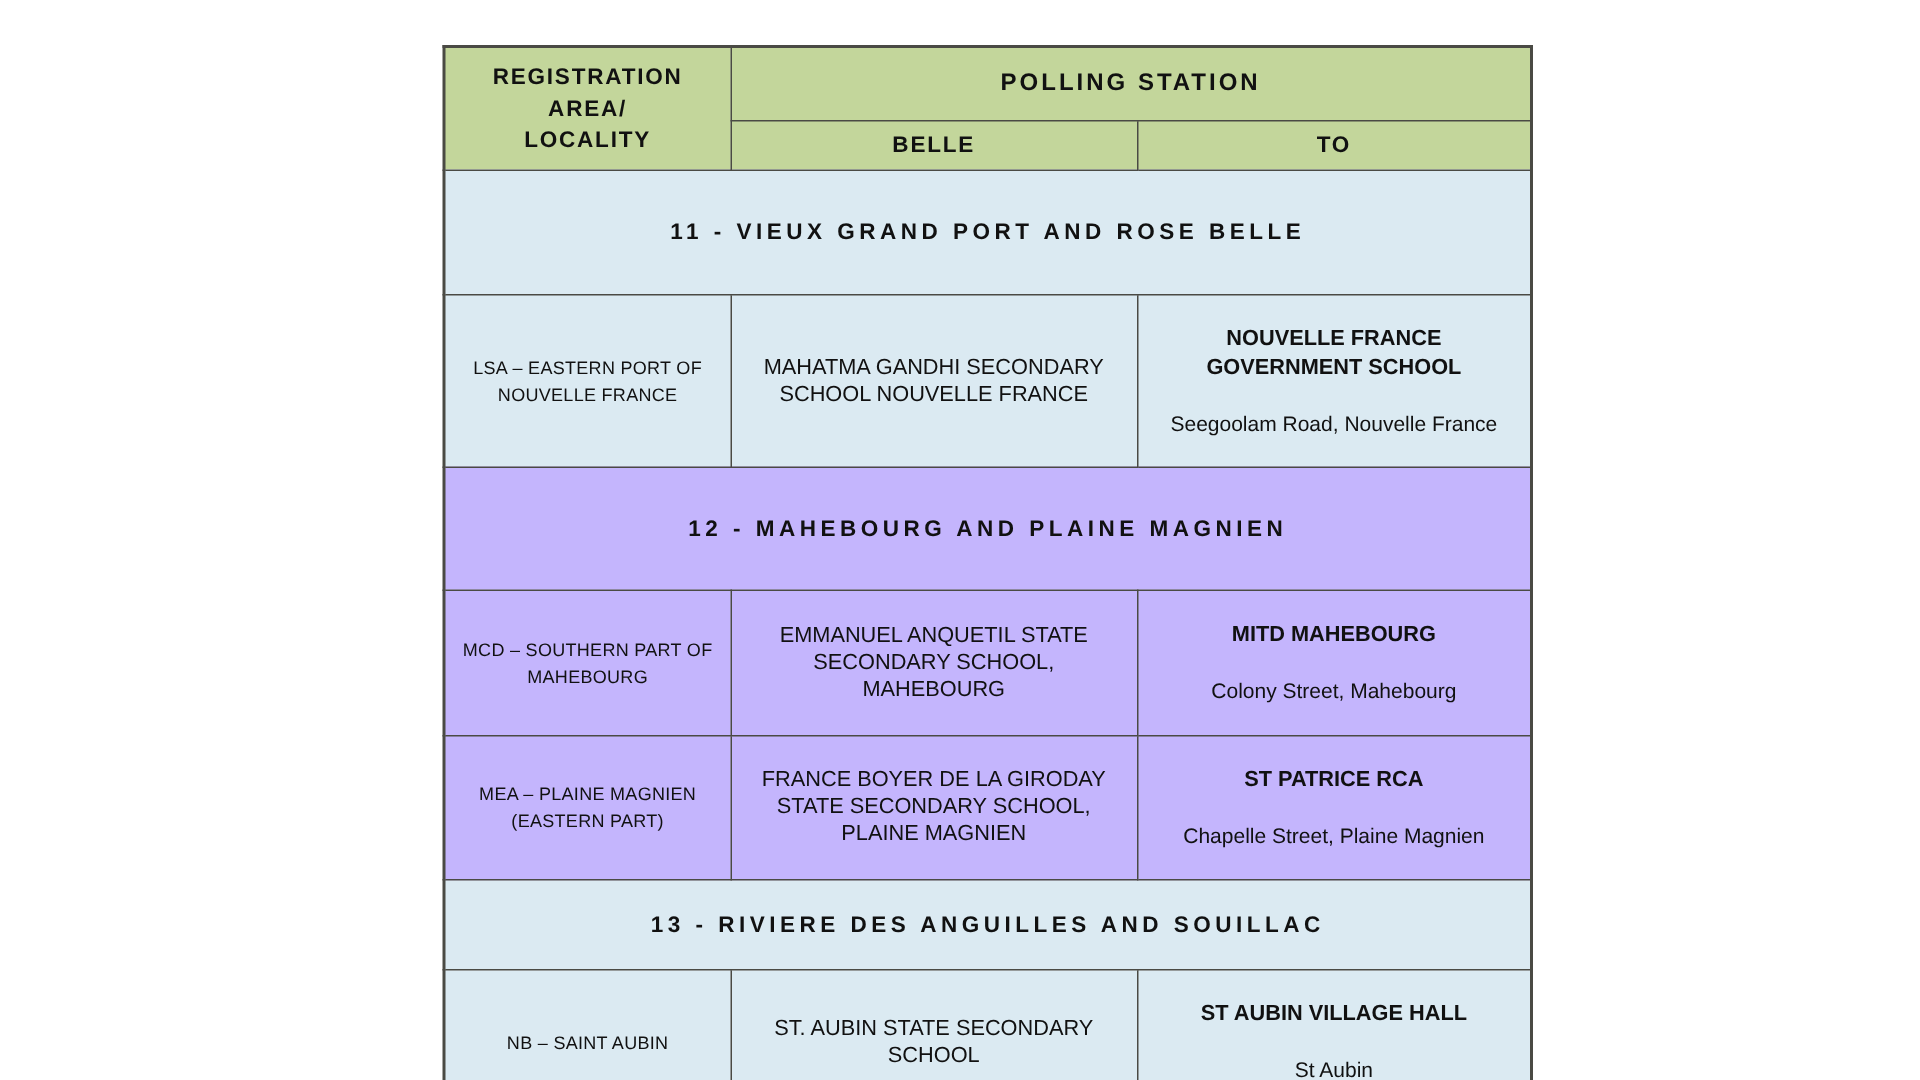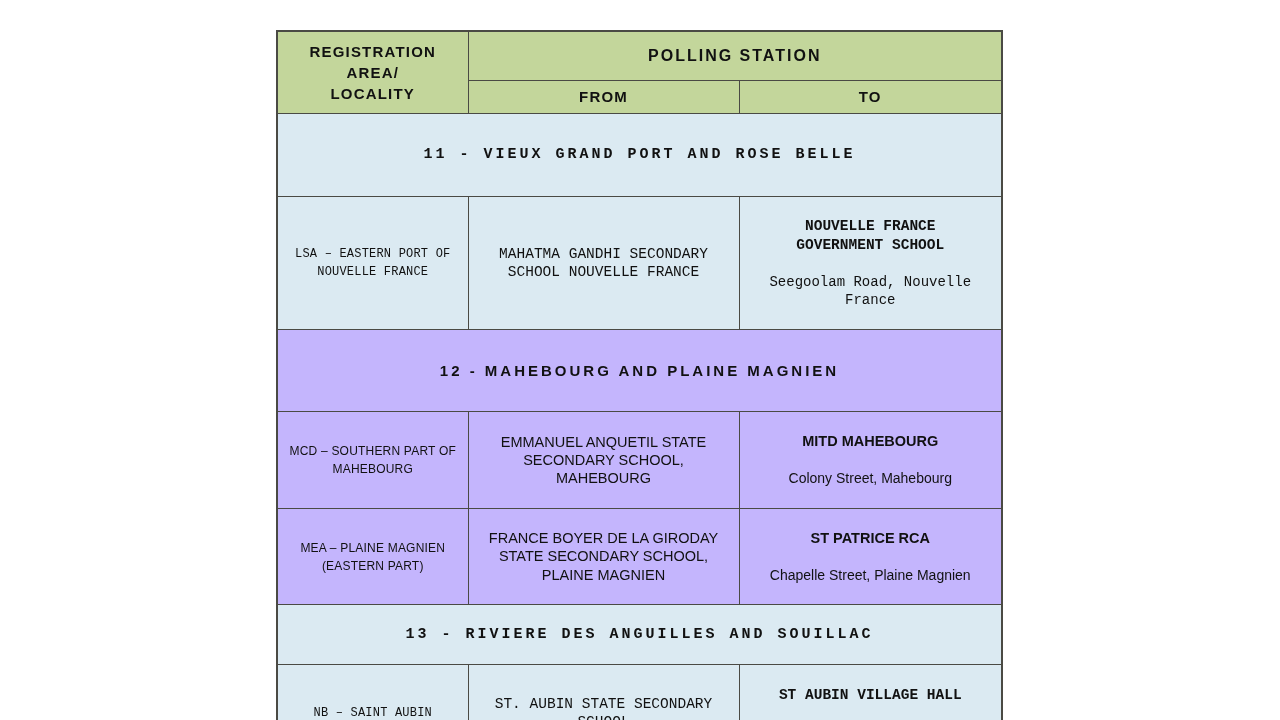--- a/index.html
+++ b/index.html
@@ -5,21 +5,21 @@
   * { margin: 0; padding: 0; box-sizing: border-box; }
   html, body {
     width: 1280px; height: 720px;
     background: #ffffff;
     font-family: "Liberation Sans", sans-serif;
     color: #111111;
     overflow: hidden;
   }
   .table-wrap {
     position: absolute;
-    left: 276px; top: 30px;
+    left: 295px; top: 30px;
     width: 725px; height: 667px;
   }
   table.polling {
     width: 725px; height: 667px;
     border-collapse: collapse;
     table-layout: fixed;
     border: 2px solid #4a4a44;
   }
   table.polling td {
     border: 1.5px solid #4a4a44;
@@ -36,21 +36,21 @@
   tr.h-top   { height: 49px; }
   tr.h-sub   { height: 33px; }
   tr.r83 { height: 83px; }
   tr.r82 { height: 82px; }
   tr.r80 { height: 80px; }
   tr.r62 { height: 62px; }
   tr.r60 { height: 60px; }
 
   
   td.hdr { background: #c3d69b; }
-  td.blue { background: #dbeaf2; font-family: Liberation Mono, monospace; }
+  td.blue { background: #dbeaf2; }
   td.pink { background: #c4b5fd; }
 
   
   td.hdr {
     font-weight: bold;
     font-size: 15px;
     letter-spacing: 1.2px;
     line-height: 1.4;
   }
   td.hdr-main { font-size: 16px; letter-spacing: 2px; }
@@ -98,21 +98,21 @@
       </colgroup>
 
     <tbody>
         <tr class="h-top">
       <td class="hdr" rowspan="2">REGISTRATION
 AREA/
 LOCALITY</td>
       <td class="hdr hdr-main" colspan="2">POLLING STATION</td>
     </tr>
     <tr class="h-sub">
-      <td class="hdr">FROM</td>
+      <td class="hdr">BELLE</td>
       <td class="hdr">TO</td>
     </tr>
 
     <tr class="r83">
       <td class="blue section-title" colspan="3">11 - VIEUX GRAND PORT AND ROSE BELLE</td>
     </tr>
 
     <tr class="r83">
       <td class="blue locality">LSA – EASTERN PORT OF
 NOUVELLE FRANCE</td>

